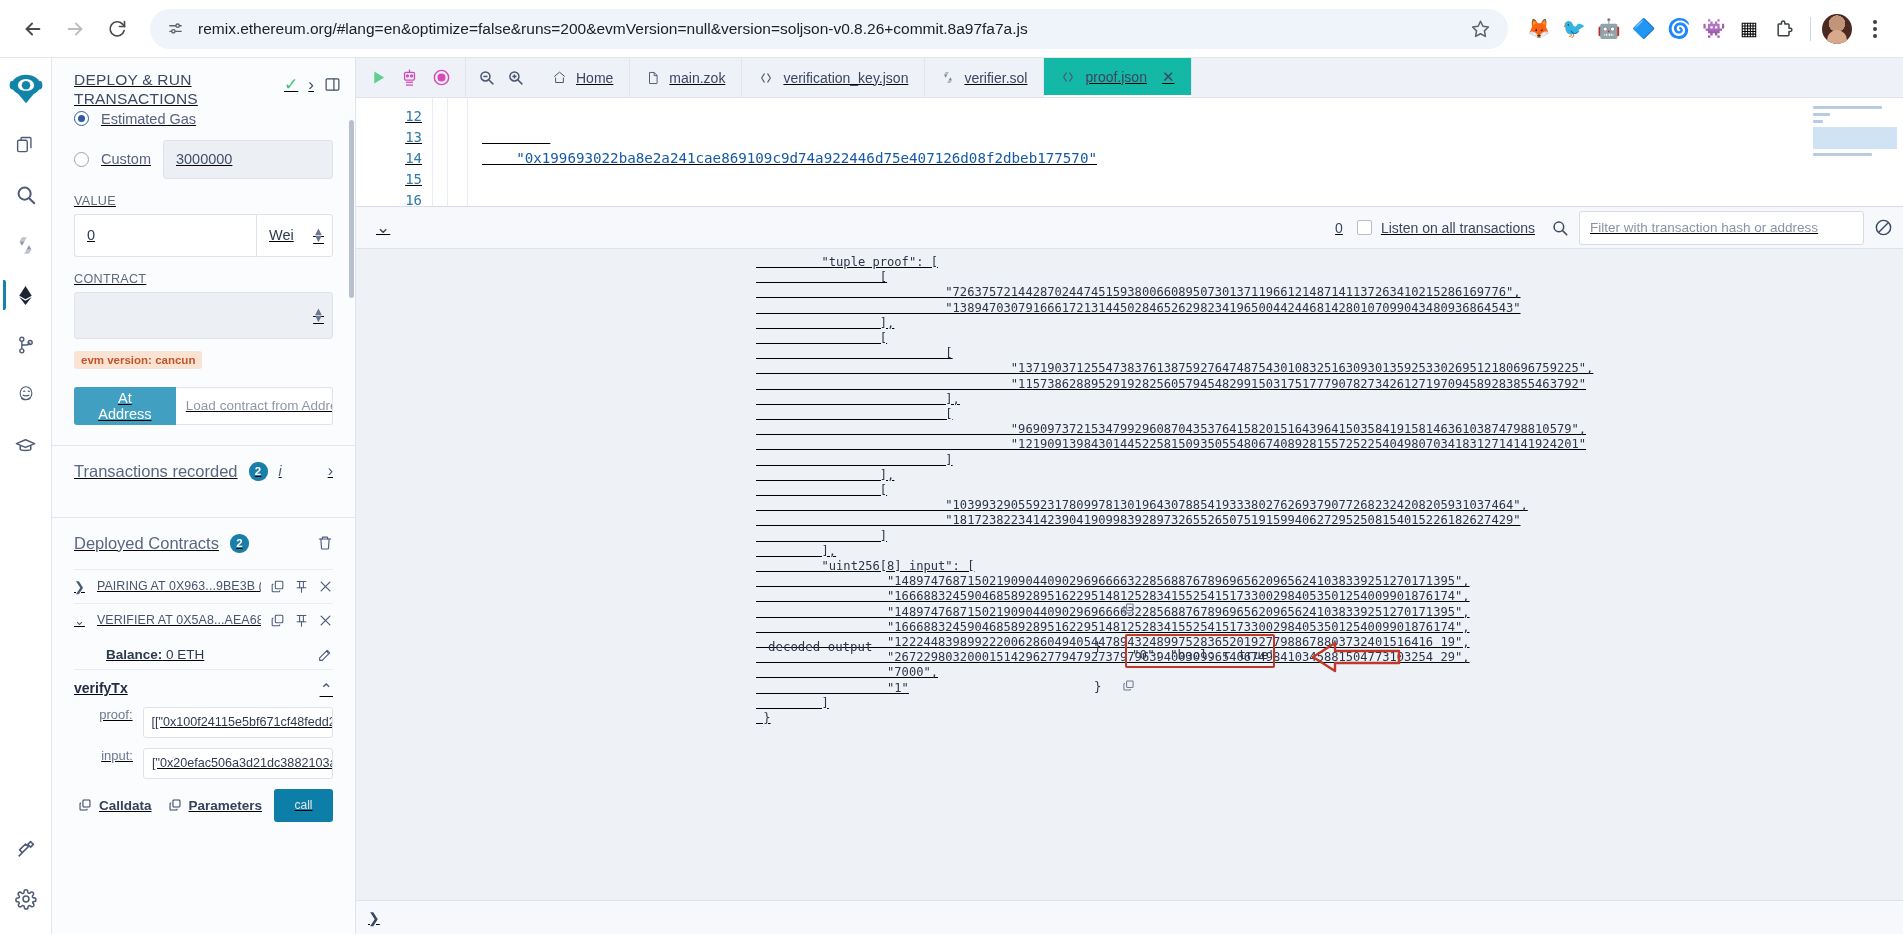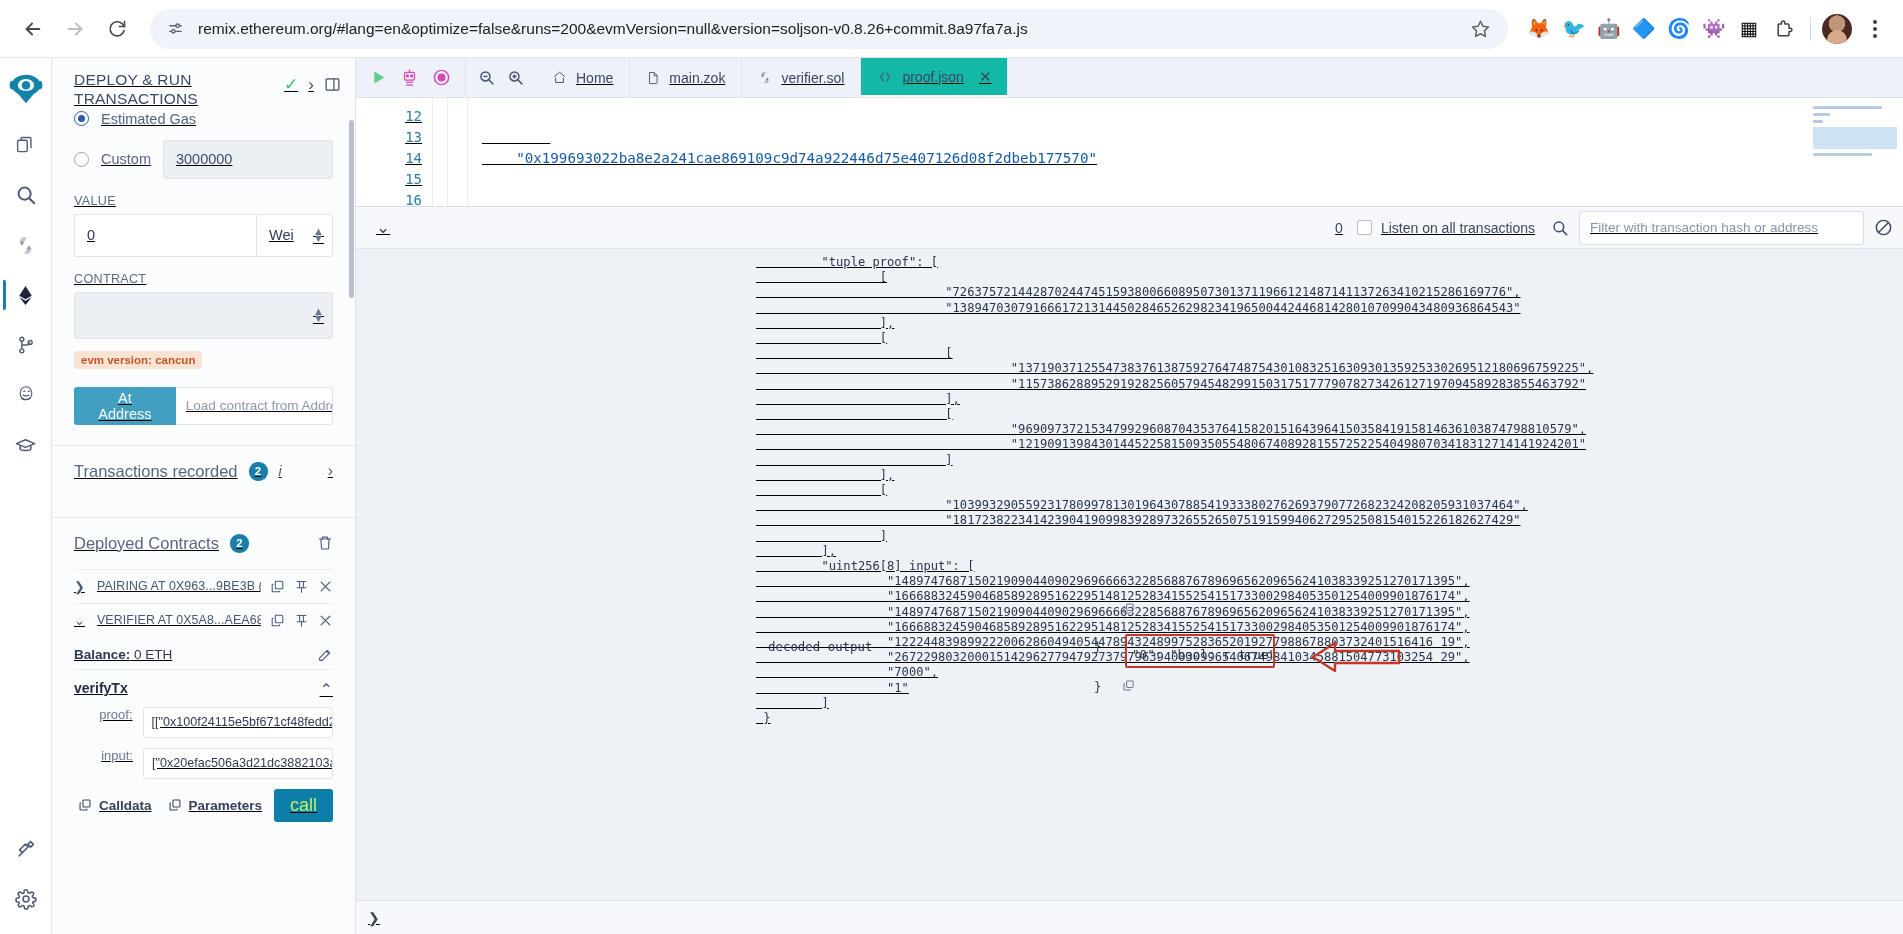--- a/index.html
+++ b/index.html
@@ -216,40 +216,40 @@
     padding: 9px 0; border-top: 1px solid #e9ecf2;
   }
   .dc-caret { color: #4c5c78; width: 14px; flex: 0 0 14px; font-size: 13px; }
   .dc-name {
     flex: 1 1 auto; font-size: 12.4px; color: #49556e;
     white-space: nowrap; overflow: hidden; letter-spacing: .1px;
   }
   .dc-ico { color: #4c5c78; cursor: pointer; flex: 0 0 auto; }
 
   .balance-row { display: flex; align-items: center; padding: 10px 0 6px; }
-  .balance-text { font-size: 13.5px; color: #2d3850; }
+  .balance-text { font-size: 13.5px; color: #2d3850; margin-left: 32px; }
   .balance-text b { font-weight: bold; }
   .balance-edit { margin-left: auto; color: #4c5c78; cursor: pointer; }
 
   .fn-head { display: flex; align-items: flex-start; padding: 10px 0 8px; border-top: 1px solid #e9ecf2; }
   .fn-name { font-size: 14px; font-weight: bold; color: #222c42; }
   .fn-caret { margin-left: auto; color: #4c5c78; cursor: pointer; }
 
   .param-row { display: flex; margin-bottom: 10px; }
   .plab { width: 78px; text-align: right; padding-right: 10px; font-size: 13px; color: #6d7890; }
   .param-input {
     flex: 1 1 auto; height: 31px; border: 1px solid #dfe2e8; background: #fff;
     border-radius: 3px; padding: 0 8px; font-size: 12.6px; color: #2f3a52;
     display: flex; align-items: center; overflow: hidden; white-space: nowrap;
   }
   .fn-actions { display: flex; align-items: center; gap: 8px; margin-top: 6px; }
   .mini-btn { display: flex; align-items: center; gap: 7px; font-size: 13.5px; font-weight: bold; color: #37415c; cursor: pointer; padding: 4px 4px; }
   .btn-call {
-    margin-left: auto; background: #0d7ea8; color: #bef264; border: 0;
-    height: 33px; width: 118px; border-radius: 3px; font-size: 18px;
+    margin-left: auto; background: #0d7ea8; color: #e5e5e5; border: 0;
+    height: 33px; width: 118px; border-radius: 3px; font-size: 12px;
     cursor: pointer; font-family: inherit;
   }
   .panel-scrollbar {
     position: absolute; right: 1px; top: 62px; width: 5px; height: 178px;
     background: #b9c0cd; border-radius: 3px;
   }
 
   
   .main { flex: 1 1 auto; display: flex; flex-direction: column; min-width: 0; background: #fff; }
 
@@ -724,20 +724,29 @@
         <span>Home</span>
       </div>
       <div class="tab">
         <span class="tab-ico">
           <svg width="14" height="14" viewBox="0 0 24 24" fill="none" stroke="#4a5670" stroke-width="1.6" stroke-linejoin="round">
               <path d="M6 2.5h8L19 7.5V21a.5.5 0 0 1-.5.5h-12A.5.5 0 0 1 6 21z"></path>
               <path d="M14 2.5V8h5"></path>
             </svg>
         </span>
         <span>main.zok</span>
+      </div>
+      <div class="tab">
+        <span class="tab-ico">
+          <svg width="16" height="14" viewBox="0 0 24 24" fill="none" stroke="#4a5670" stroke-width="1.9" stroke-linecap="round" stroke-linejoin="round">
+              <polyline points="9 5 4.5 12 9 19"></polyline>
+              <polyline points="15 5 19.5 12 15 19"></polyline>
+            </svg>
+        </span>
+        <span>verification_key.json</span>
       </div>
       <div class="tab">
         <span class="tab-ico">
           <svg width="14" height="15" viewBox="0 0 24 24" fill="#7d8699">
               <path d="M8 2.5 5.2 7.4h5.6L13.6 2.5z" opacity=".55"></path>
               <path d="M5.2 7.4 8 12.3l2.8-4.9z"></path>
               <path d="M16 21.5l2.8-4.9h-5.6L10.4 21.5z" opacity=".55"></path>
               <path d="M18.8 16.6 16 11.7l-2.8 4.9z"></path>
             </svg>
         </span>

